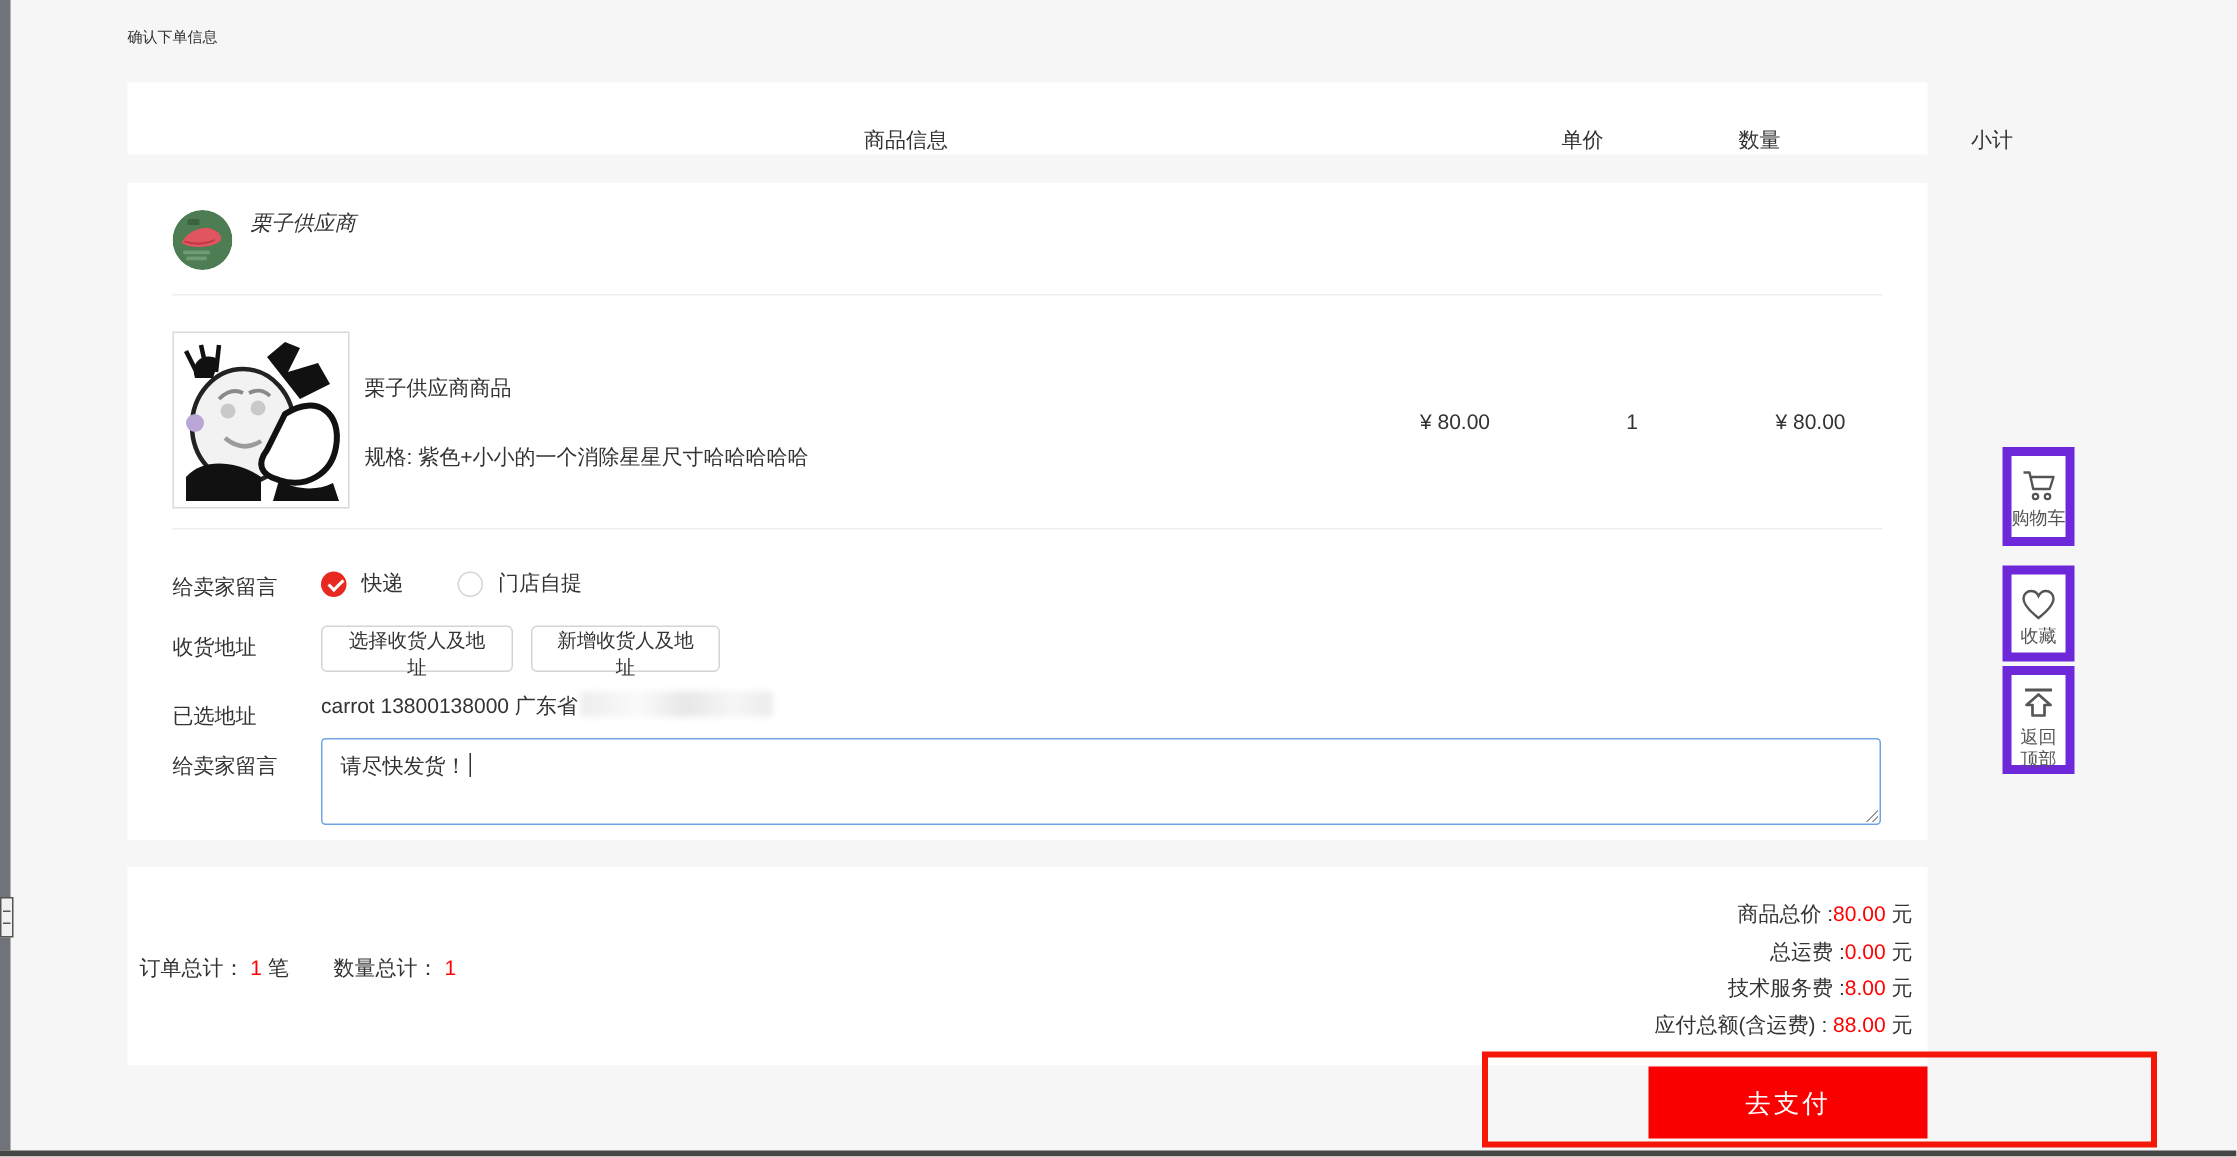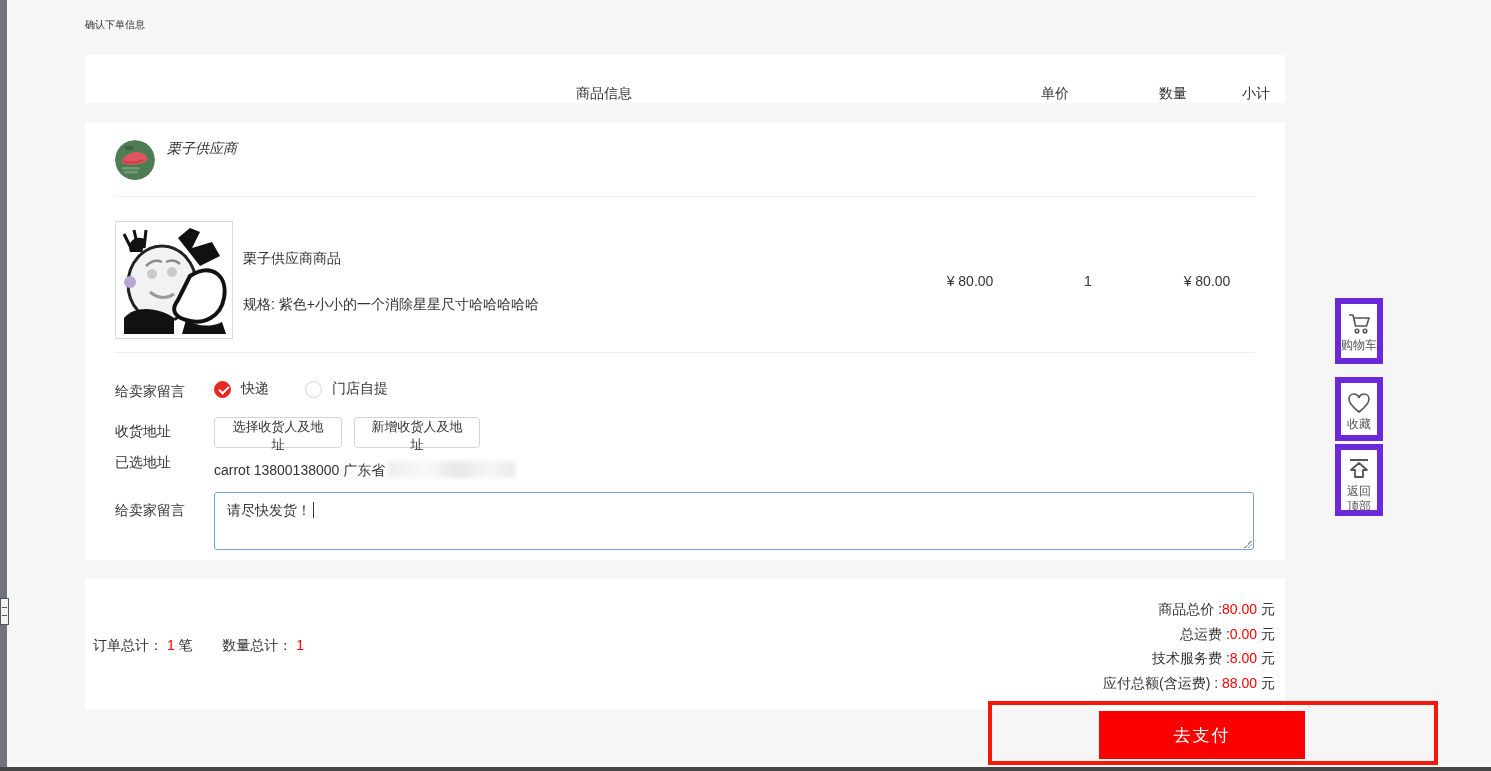--- a/index.html
+++ b/index.html
@@ -22,42 +22,42 @@
 
   .page-title { left:85px; top:18px; font-size:10px; color:#333; }
 
   
   .panel { background:#fff; }
   .header-bar { left:85px; top:55px; width:1200px; height:48px; }
   .header-bar span { position:absolute; top:16px; font-size:14px; color:#333;margin-top:14px; }
   .col-info    { left:419px; width:200px; text-align:center; }
   .col-price   { left:920px;  width:100px; text-align:center; }
   .col-qty     { left:1038px; width:100px; text-align:center; }
-  .col-sub     { left:1157px; width:100px; text-align:left; }
+  .col-sub     { left:1157px; width:100px; text-align:right; }
 
   
   .main-panel { left:85px; top:122px; width:1200px; height:438px; }
   .seller-row { position:absolute; left:30px; top:18px; right:30px; height:57px;
                 border-bottom:1px solid #ededed; display:flex; align-items:flex-start; }
   .avatar { width:40px; height:40px; border-radius:50%; overflow:hidden; flex:0 0 40px; cursor:pointer; }
   .seller-name { font-size:14px; margin-left:12px; margin-top:0;font-style:italic; }
 
   .product-img { position:absolute; left:30px; top:99px; width:118px; height:118px;
                  border:1px solid #d9d9d9; background:#fff; cursor:pointer; }
   .product-name { position:absolute; left:158px; top:128px; font-size:14px; }
   .product-spec { position:absolute; left:158px; top:174px; font-size:14px; }
   .cell-price { position:absolute; left:835px; top:151px; width:100px; text-align:center; font-size:14px; }
   .cell-qty   { position:absolute; left:953px; top:151px; width:100px; text-align:center; font-size:14px; }
   .cell-sub   { position:absolute; left:1072px; top:151px; width:100px; text-align:center; font-size:14px; }
   .row-divider2 { position:absolute; left:30px; right:30px; top:230px; border-bottom:1px solid #ededed; }
 
   .form-label { position:absolute; left:30px; font-size:14px; color:#333; }
   .lbl-delivery { top:261px; }
   .lbl-address  { top:301px; }
-  .lbl-selected { top:332px; }
+  .lbl-selected { top:347px; }
   .lbl-message  { top:380px; }
 
   .radio-group { position:absolute; left:129px; top:258px; display:flex; align-items:center; gap:12px; }
   .radio-opt { display:flex; align-items:center; gap:10px; cursor:pointer; margin-right:24px; }
   .radio-circle { width:17px; height:17px; border-radius:50%; border:1px solid #d4d4d4; background:#fff; position:relative; }
   .radio-circle.checked { background:#e8291f; border-color:#e8291f; }
   .radio-circle.checked::after { content:""; position:absolute; left:4px; top:4px; width:8px; height:4px;
        border-left:2px solid #fff; border-bottom:2px solid #fff; transform:rotate(-45deg); }
   .radio-label { font-size:14px; }
 
@@ -85,21 +85,21 @@
   .footer-panel { left:85px; top:578px; width:1200px; height:132px; }
   .order-totals { position:absolute; left:8px; top:59px; font-size:14px; }
   .order-totals .red { color:#fe0202; }
   .order-totals .gap { display:inline-block; width:22px; }
   .sum-rows { position:absolute; right:10px; top:19px; text-align:right; font-size:14px; }
   .sum-row { line-height:24.5px; white-space:nowrap; }
   .sum-row .val { color:#fe0202; }
 
   
   .annotation-box { left:988px; top:701px; width:450px; height:64px; border:4px solid #f51808; z-index:9; }
-  .pay-btn { left:1099px; top:711px; width:206px; height:48px; background:#fb0000; color:#fff;
+  .pay-btn { left:1099px; top:711px; width:186px; height:48px; background:#fb0000; color:#fff;
              border:none; font-size:17px; font-family:inherit; cursor:pointer; z-index:10; letter-spacing:2px; }
 
   
   .side-item { left:1335px; width:48px; background:#fff; border:6px solid #6d28d9; text-align:center;
                cursor:pointer; color:#555; }
   .side-cart { top:298px; height:66px; padding-top:8px; }
   .side-fav  { top:377px; height:64px; padding-top:8px; }
   .side-top  { top:444px; height:72px; padding-top:6px; }
   .side-item .lbl { font-size:12px; color:#555; line-height:15px; display:block; }
   .side-item svg { display:block; margin:0 auto 2px; }

